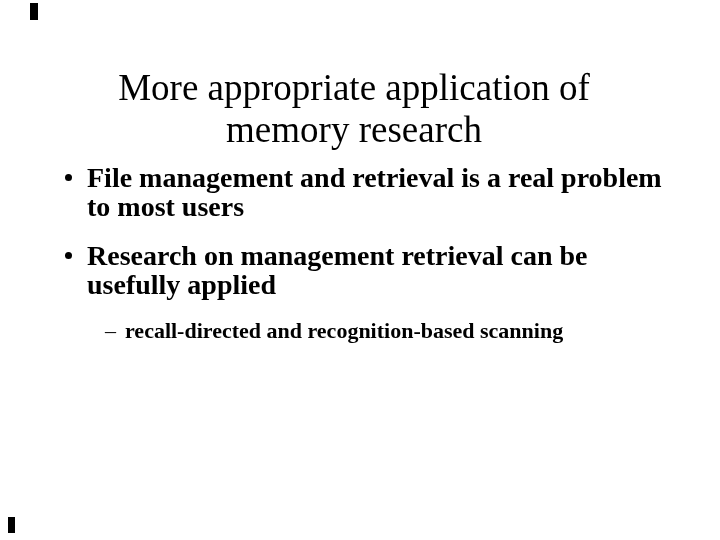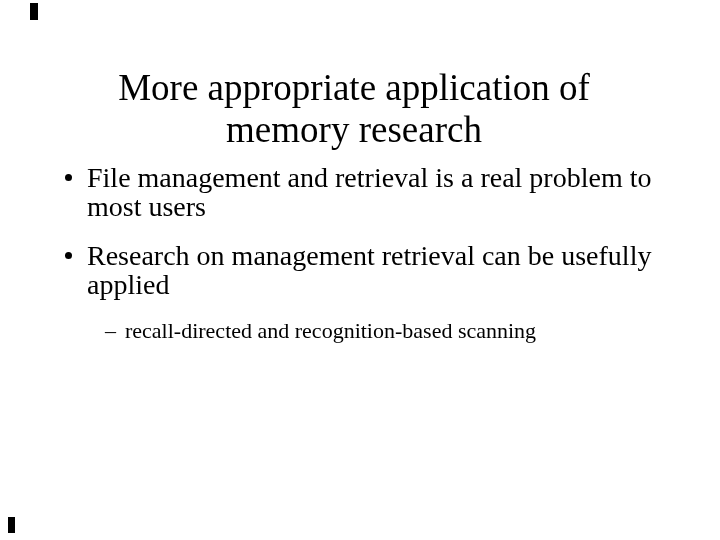--- a/index.html
+++ b/index.html
@@ -56,35 +56,37 @@
     width: 7px;
     height: 7px;
     border-radius: 50%;
     background: #000000;
     margin-top: 11px;
   }
   .bullet-text {
     width: 578px;
     font-size: 28px;
     line-height: 29px;
+    font-weight: bold;
   }
   .sub-bullet-item {
     display: flex;
     align-items: flex-start;
     margin: 0 0 22px 40px;
   }
   .sub-bullet-marker {
     flex: 0 0 20px;
     font-size: 22px;
     line-height: 23px;
   }
   .sub-bullet-text {
     width: 520px;
     font-size: 22px;
     line-height: 23px;
+    font-weight: bold;
   }
   .artifact-mark {
     position: absolute;
     background: #000000;
   }
   .artifact-top-left {
     left: 30px;
     top: 3px;
     width: 8px;
     height: 17px;

